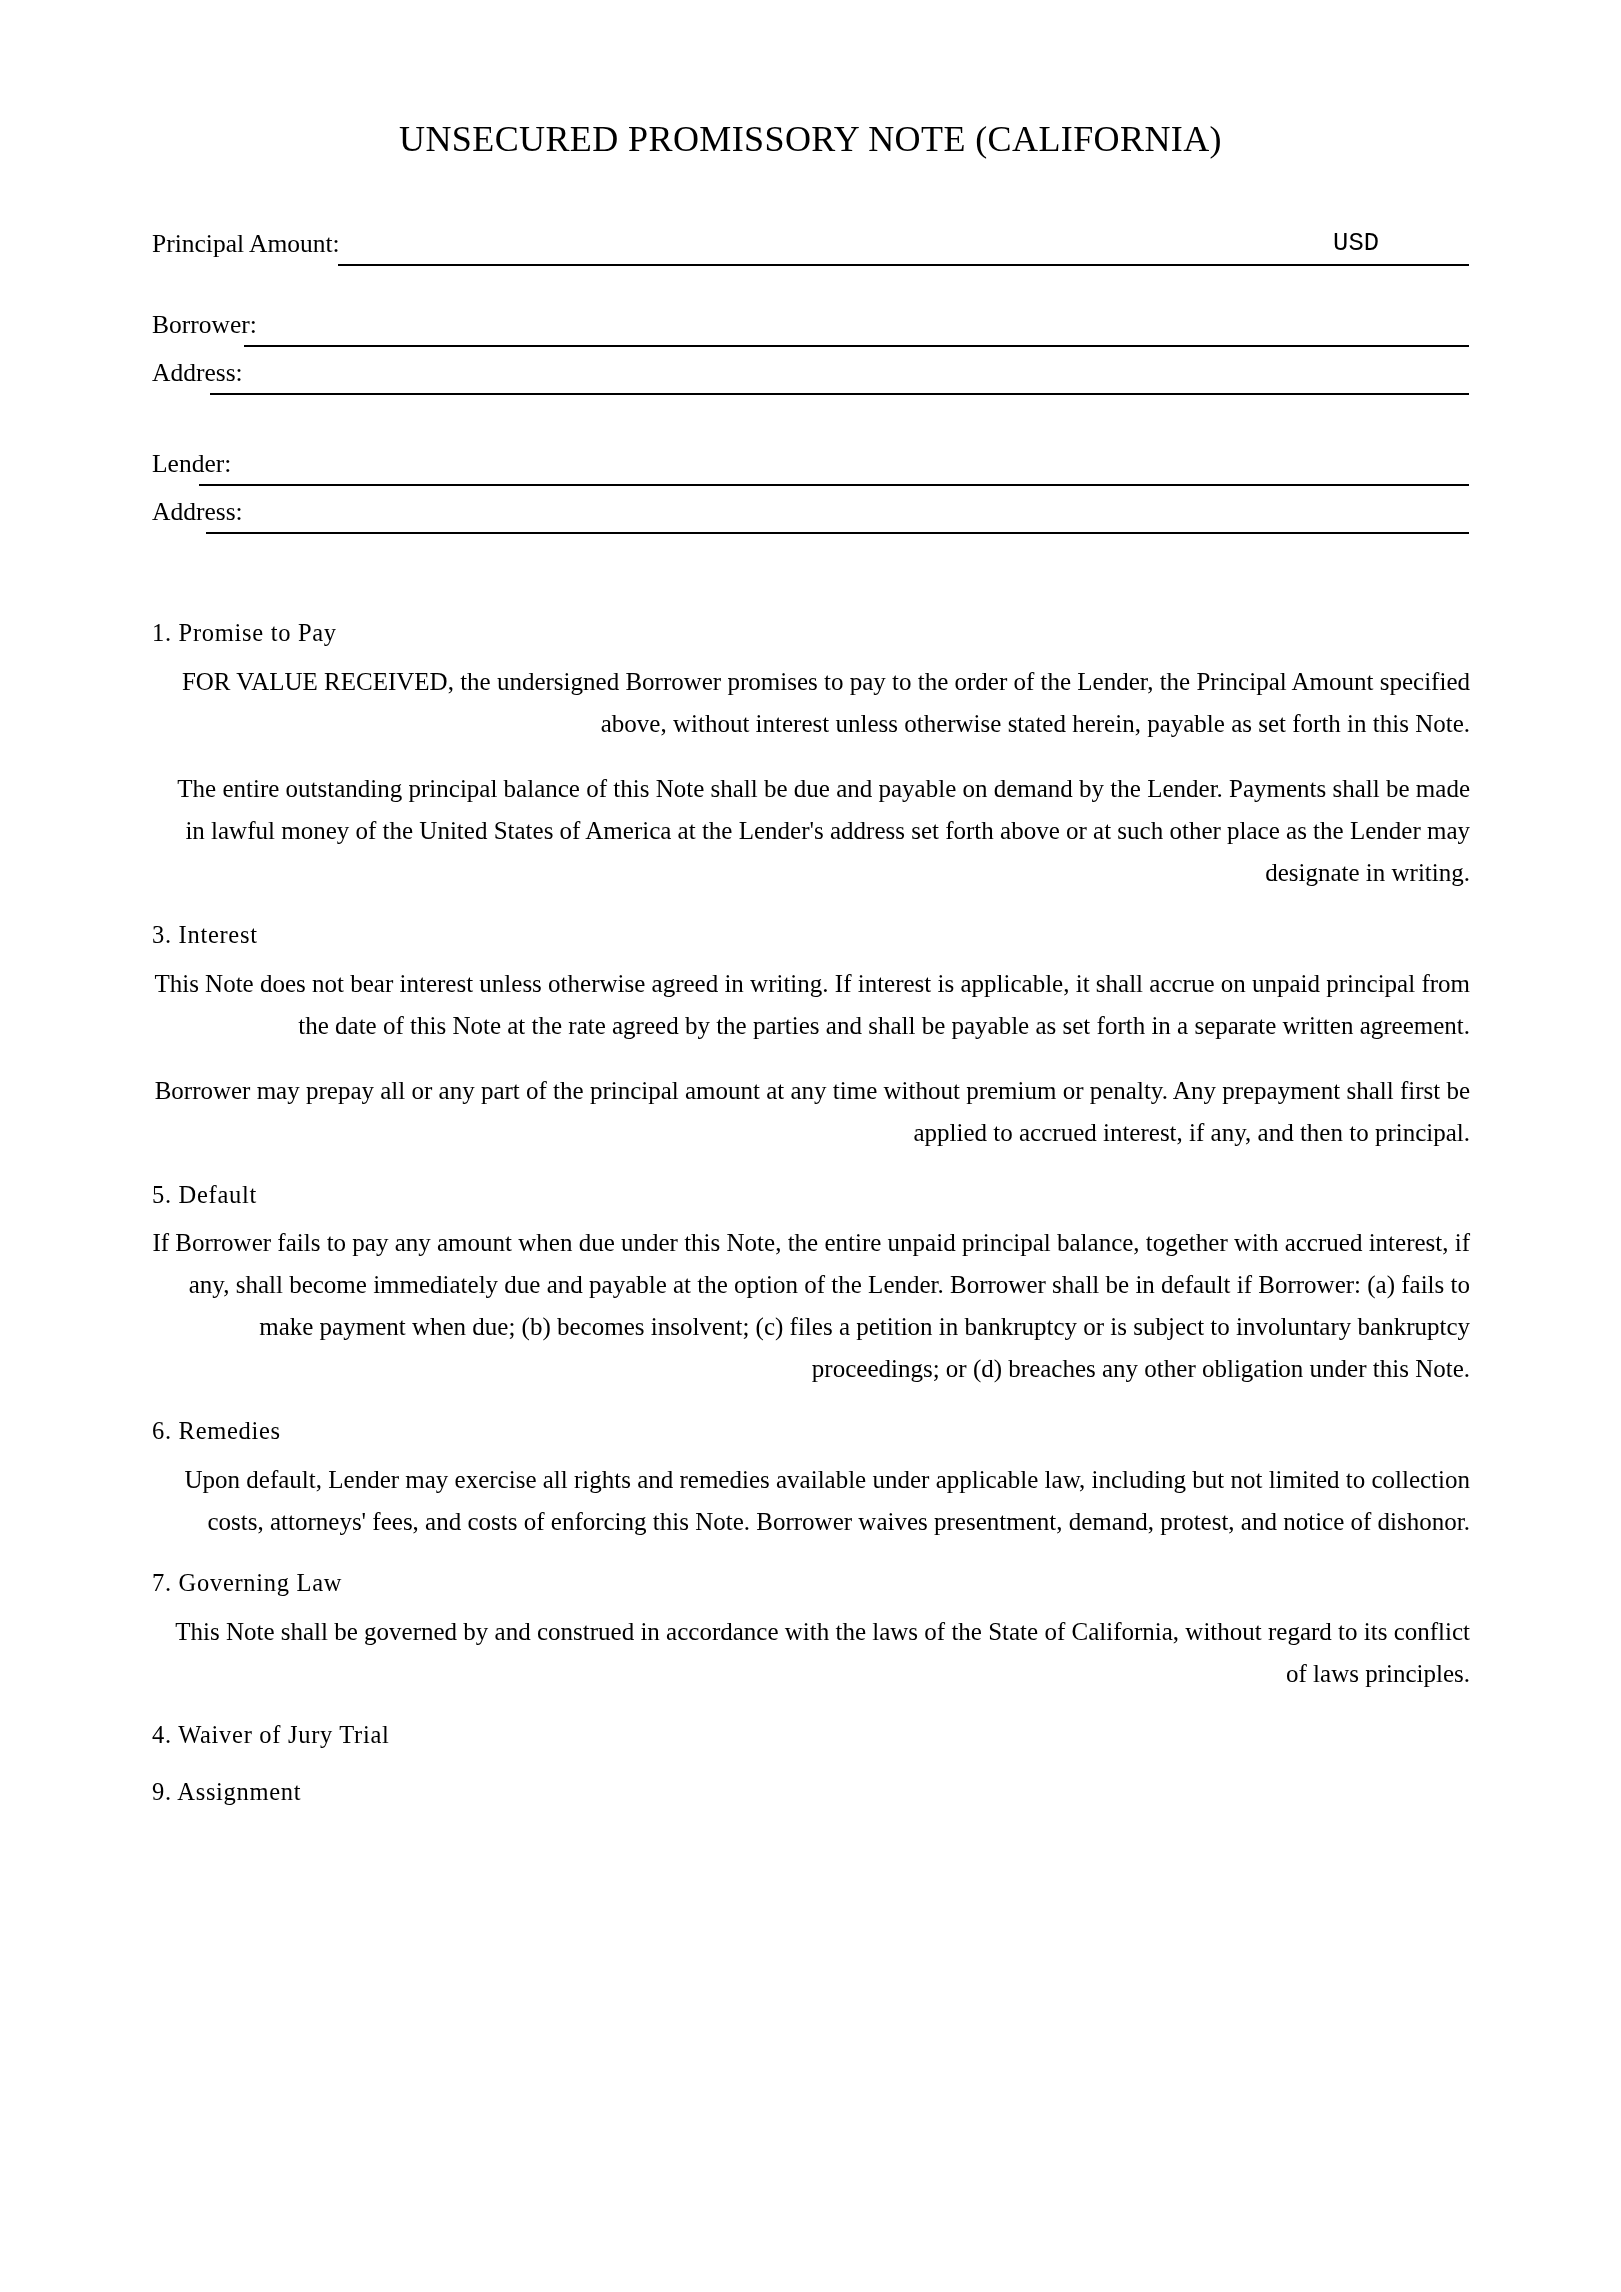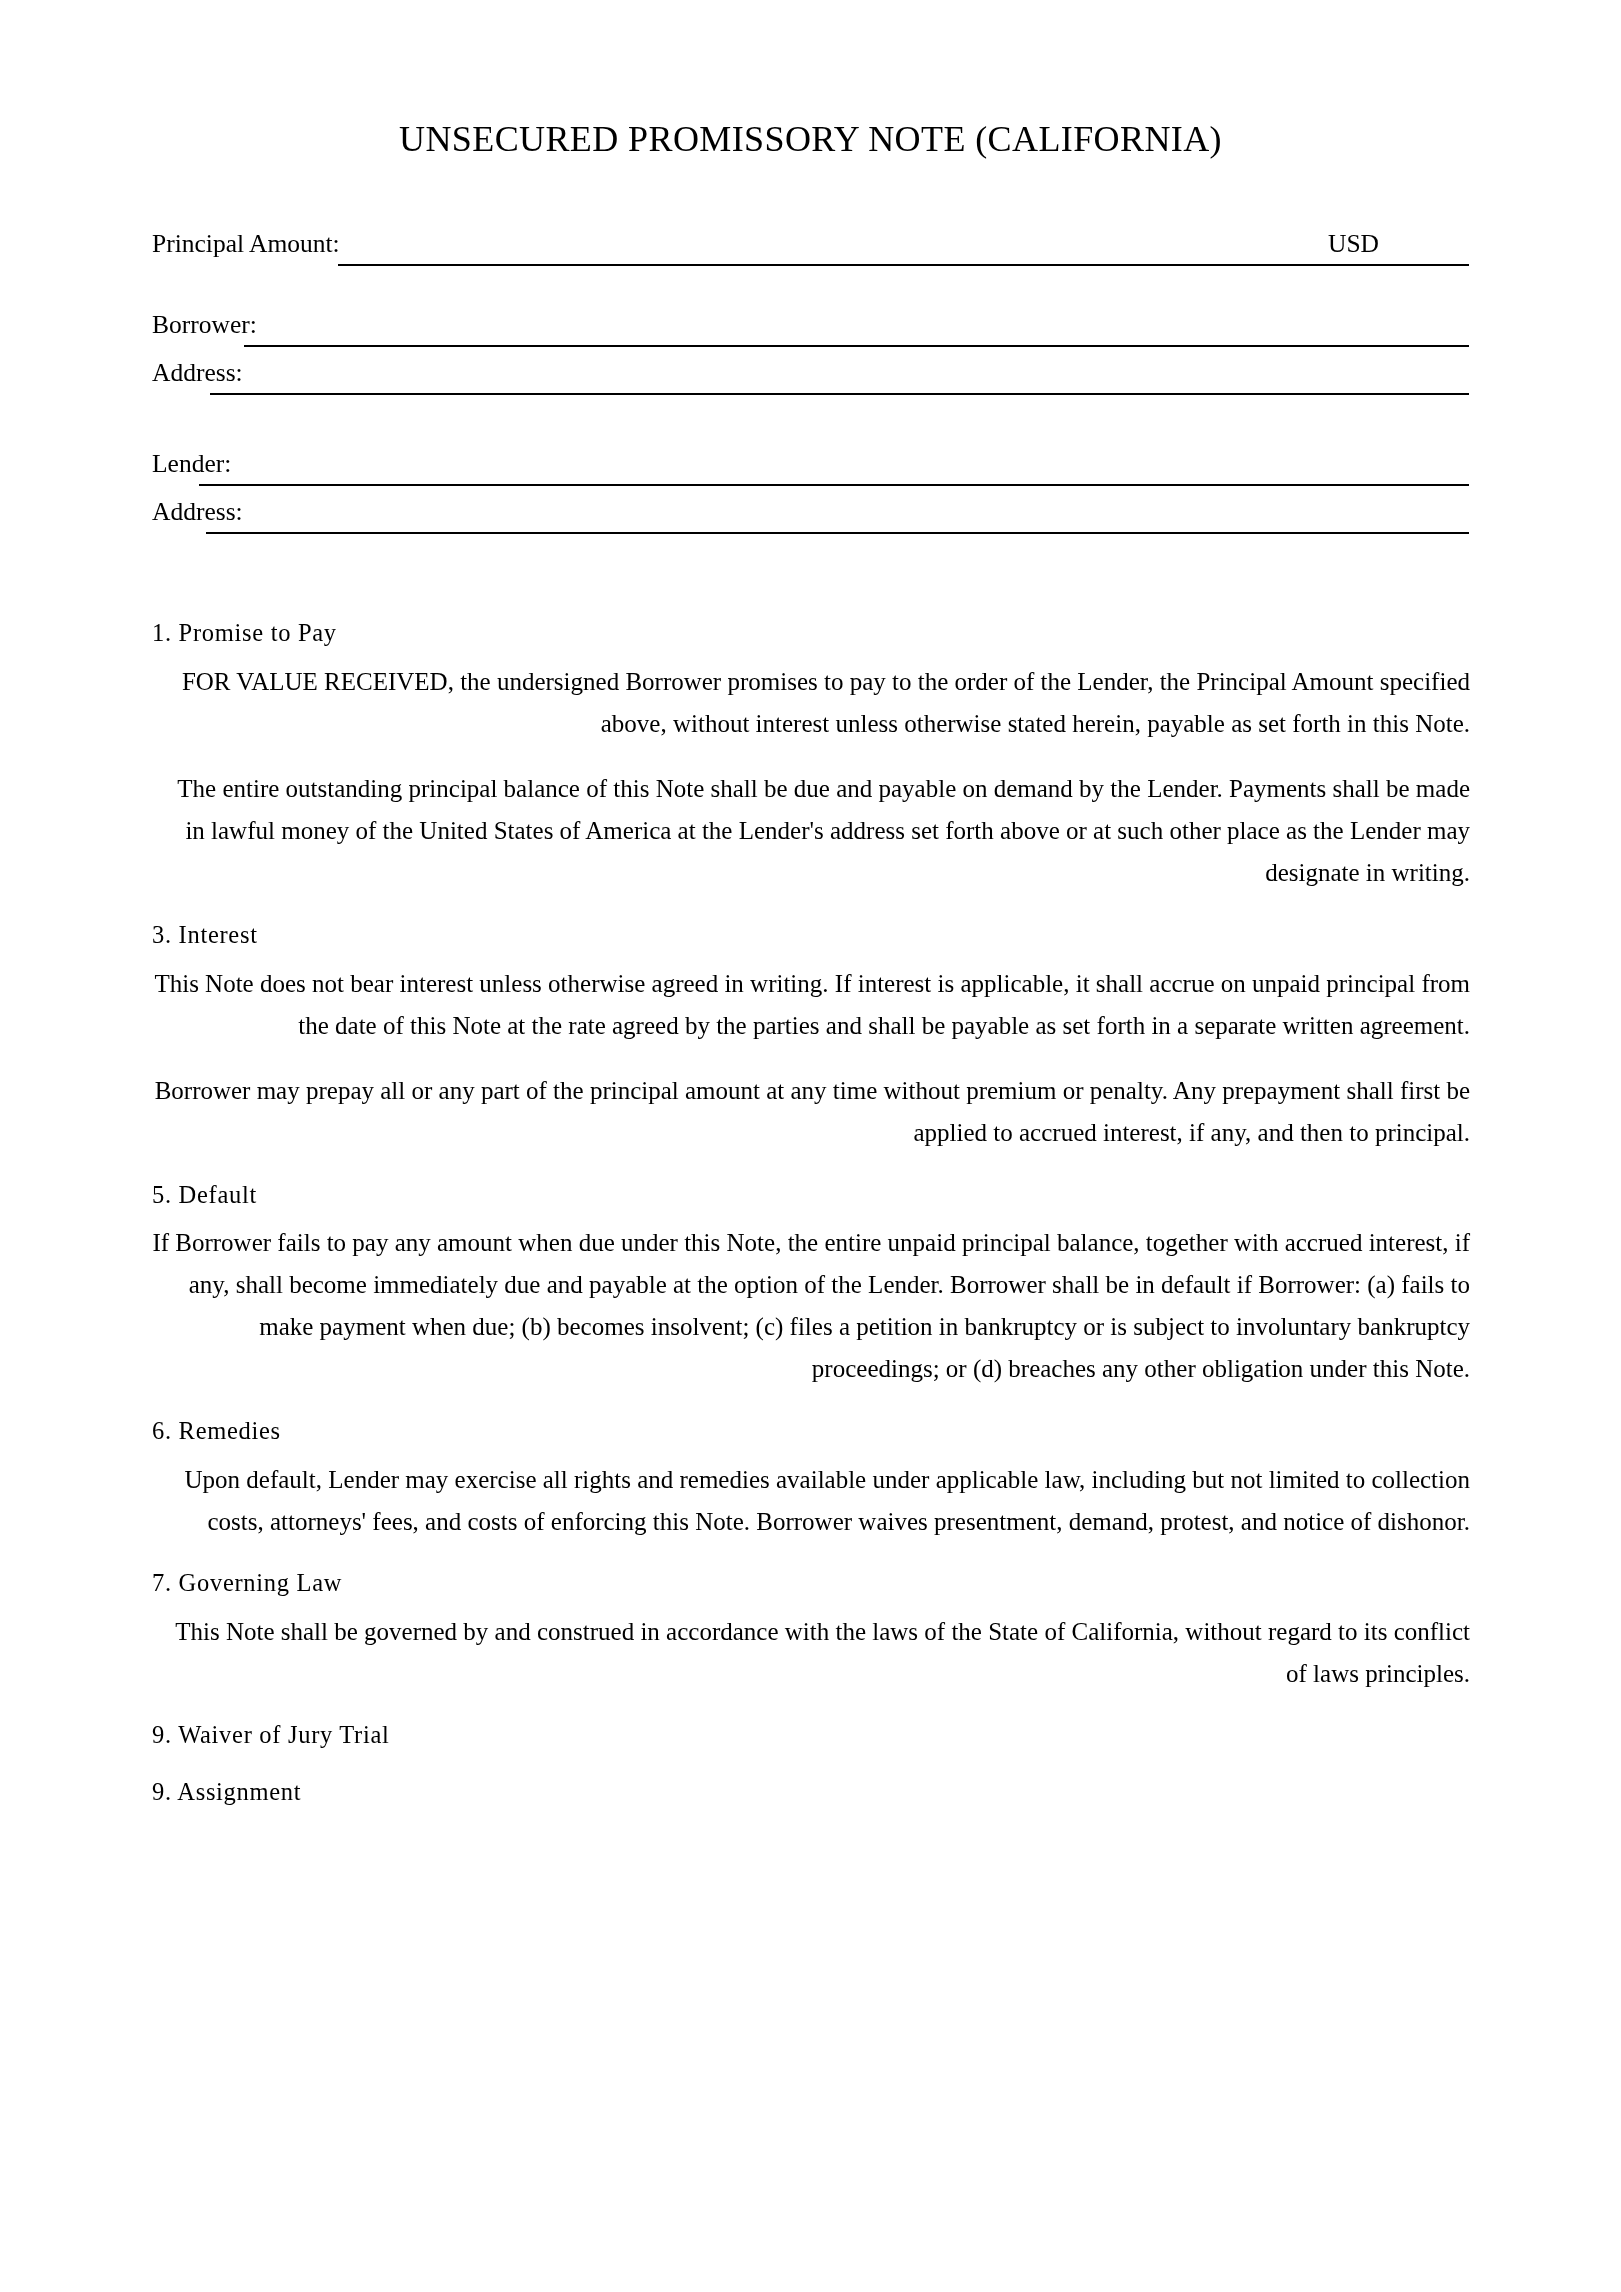--- a/index.html
+++ b/index.html
@@ -58,20 +58,21 @@
     bottom: 8.8px;
     height: 0;
     border-bottom: 2.9px solid #000;
   }
   .field-suffix {
     position: absolute;
     top: 0;
     font-size: 25.5px;
     line-height: 33px;
     white-space: nowrap;
+    font-family: Liberation Mono, monospace;
   }
   .gap-sm { height: 33px; }
   .gap-md { height: 43px; }
 
   
   .sections {
     position: absolute;
     left: 152px;
     width: 1318px;
     top: 601px;
@@ -163,21 +164,21 @@
       <div class="section-heading">6. Remedies</div>
       <p class="section-body">Upon default, Lender may exercise all rights and remedies available under applicable law, including but not limited to collection costs, attorneys' fees, and costs of enforcing this Note. Borrower waives presentment, demand, protest, and notice of dishonor.</p>
     </div>
 
     <div class="section">
       <div class="section-heading">7. Governing Law</div>
       <p class="section-body">This Note shall be governed by and construed in accordance with the laws of the State of California, without regard to its conflict of laws principles.</p>
     </div>
 
     <div class="section">
-      <div class="section-heading">9. Waiver of Jury Trial</div>
+      <div class="section-heading">4. Waiver of Jury Trial</div>
     </div>
 
     <div class="section">
       <div class="section-heading">9. Assignment</div>
     </div>
 
   </div>
 
 </div>
 

